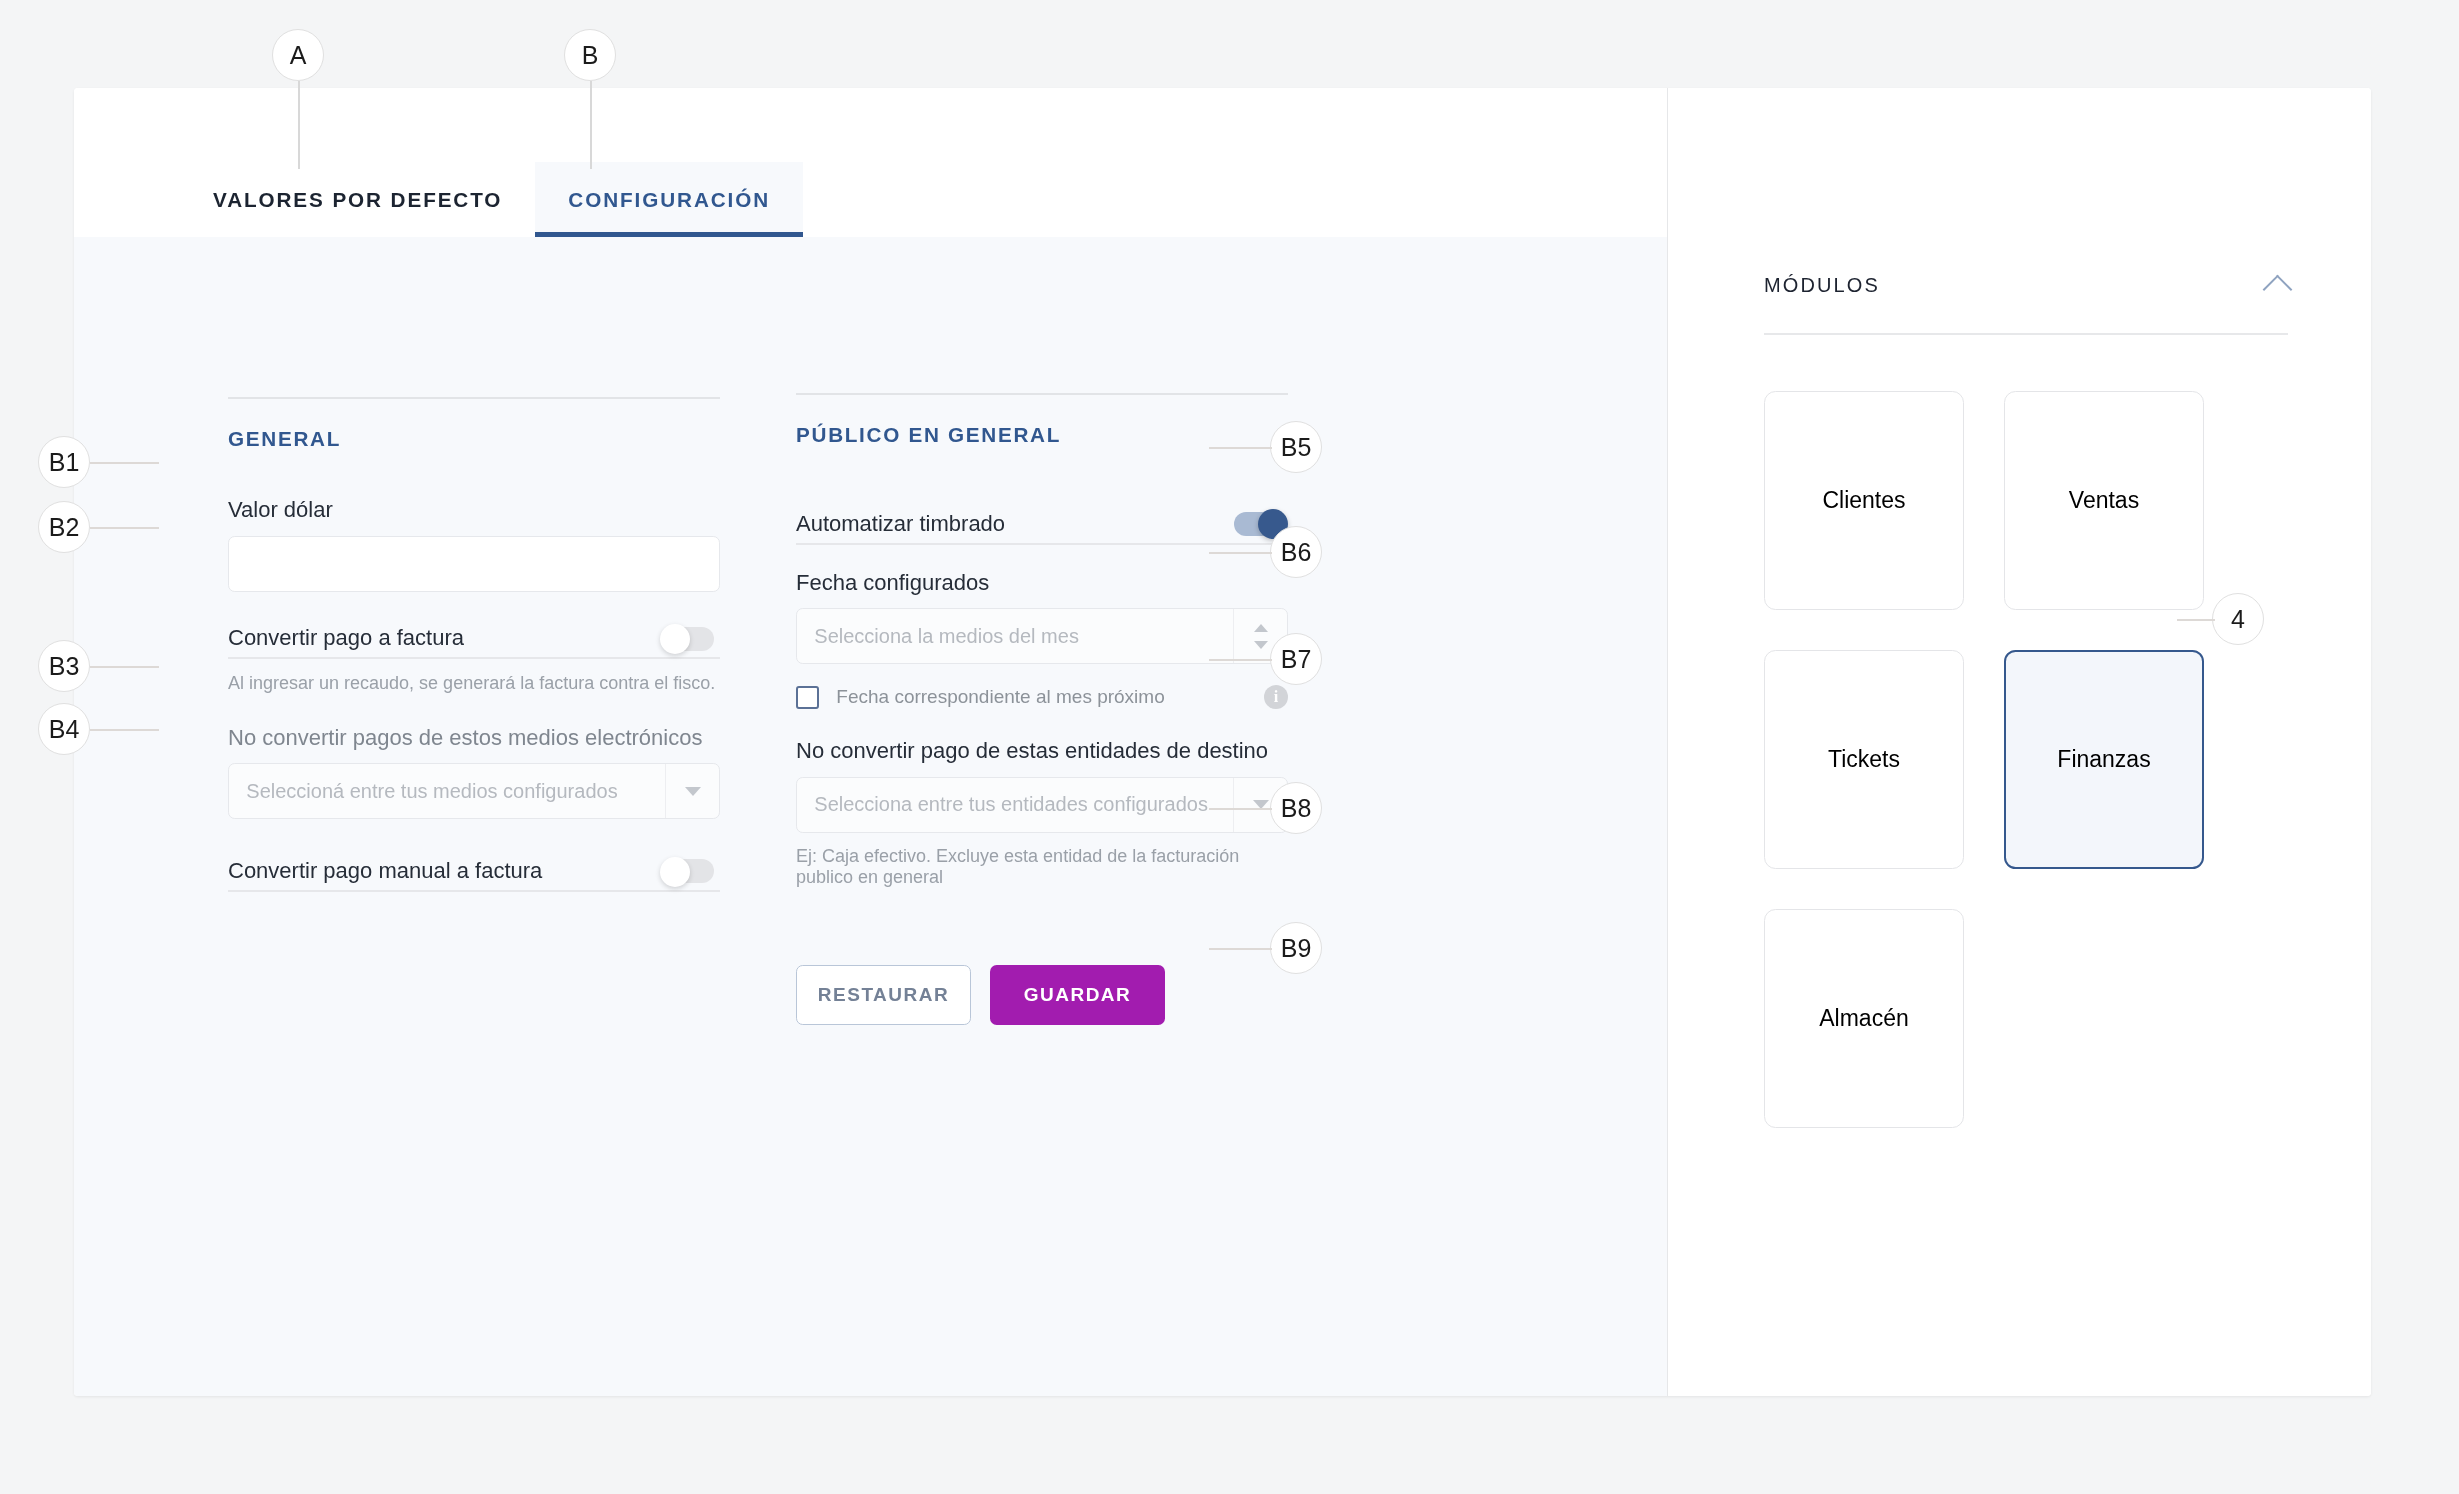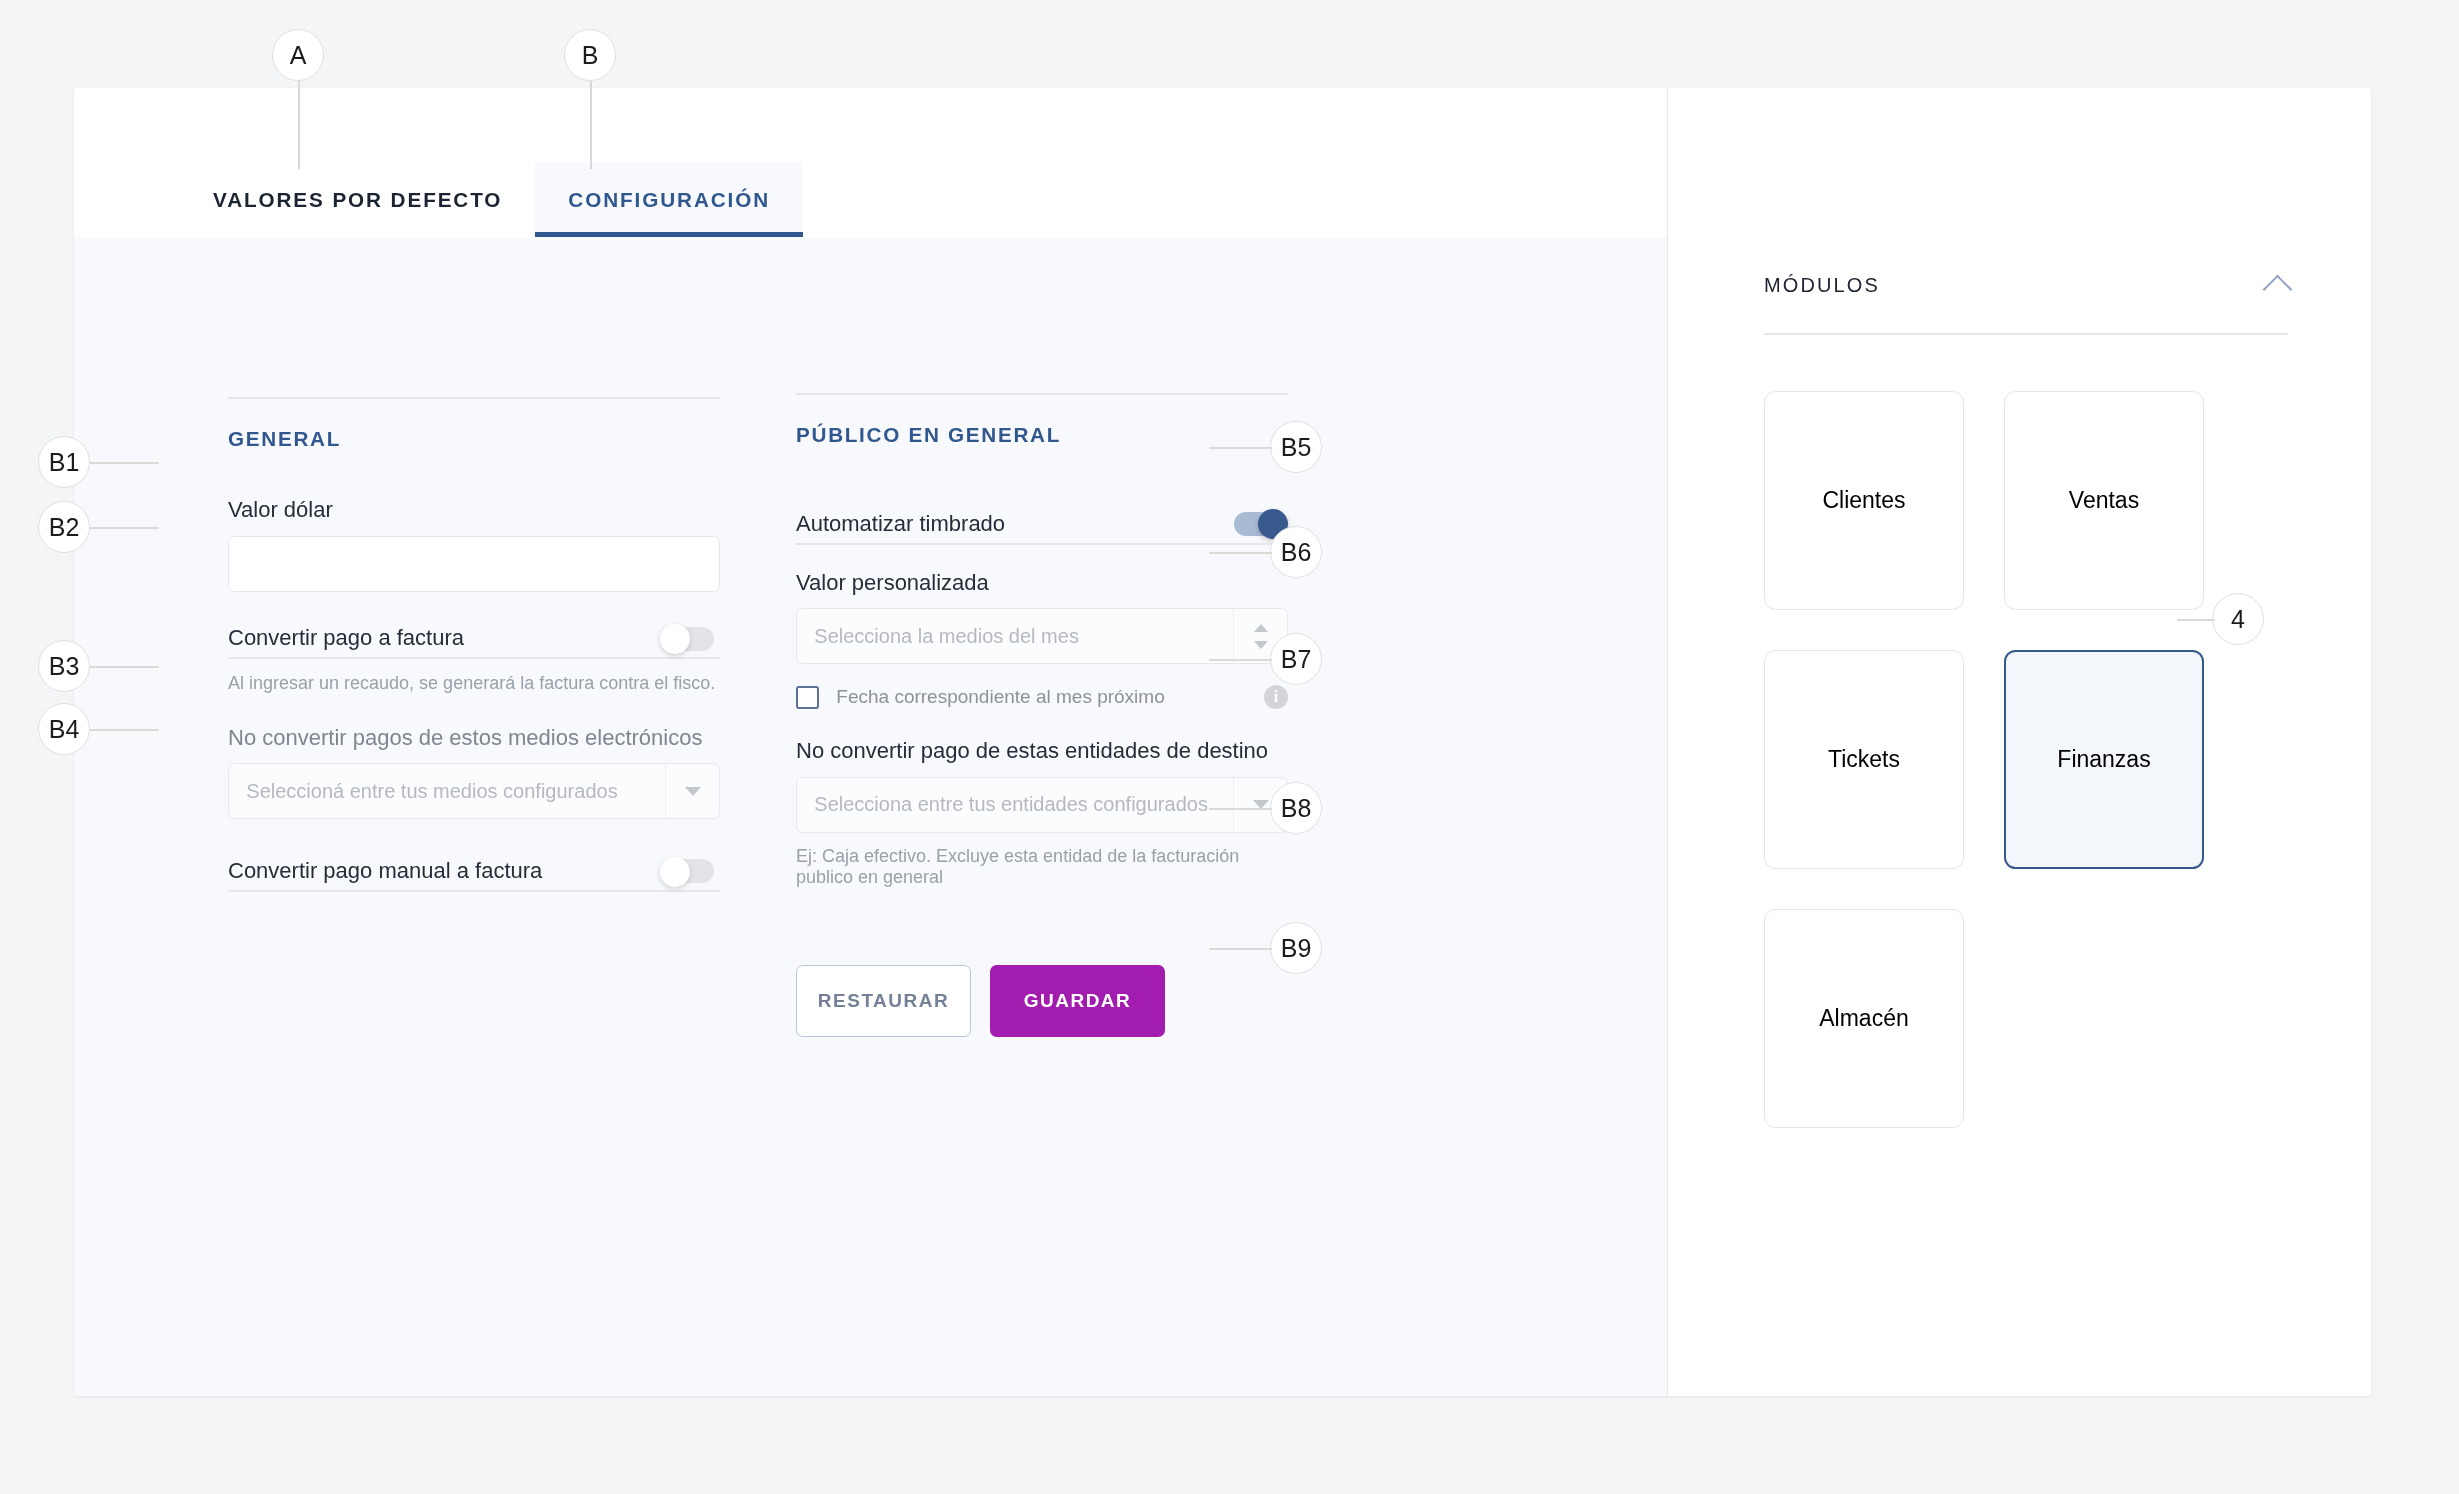--- a/index.html
+++ b/index.html
@@ -225,21 +225,21 @@
     color: #ffffff;
     font-size: 16.3px;
     font-weight: bold;
     display: flex; align-items: center; justify-content: center;
     font-family: "Liberation Serif", serif;
   }
 
   
   .btn-row { display: flex; gap: 19px; margin-top: 77px; }
   .btn {
-    height: 72px;
+    height: 60px;
     border-radius: 6.7px;
     font-size: 19px;
     font-weight: bold;
     letter-spacing: 1.5px;
     cursor: pointer;
     font-family: "Liberation Sans", sans-serif;
     display: flex; align-items: center; justify-content: center;
   }
   .btn-outline {
     width: 175px;
@@ -395,21 +395,21 @@
                 <span class="toggle on">
                   <span class="track"></span>
                   <span class="knob"></span>
                 </span>
               </div>
               <div class="row-rule"></div>
             </div>
 
 
             <div style="margin-top:25px;">
-              <div class="field-label">Valor personalizada</div>
+              <div class="field-label">Fecha configurados</div>
               <div class="select-wrap">
                 <span class="select-value">Selecciona la medios del mes</span>
                 <span class="spin-cell">
                   <span class="spin-up"></span>
                   <span class="spin-down"></span>
                 </span>
               </div>
             </div>
 
             <div class="check-row">

